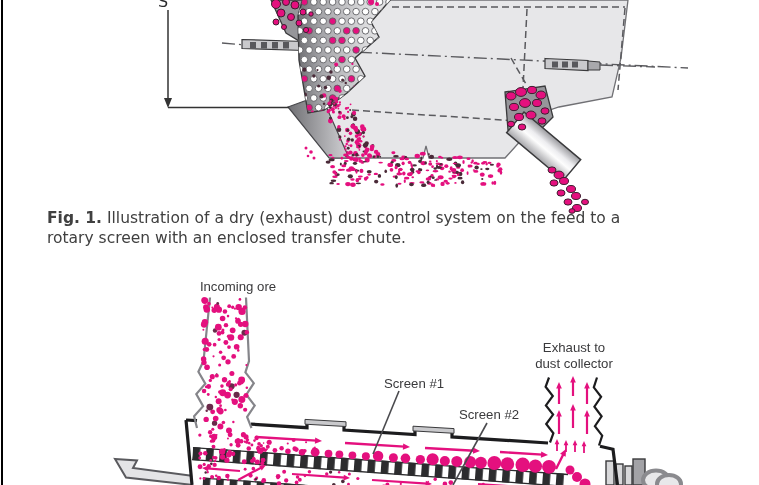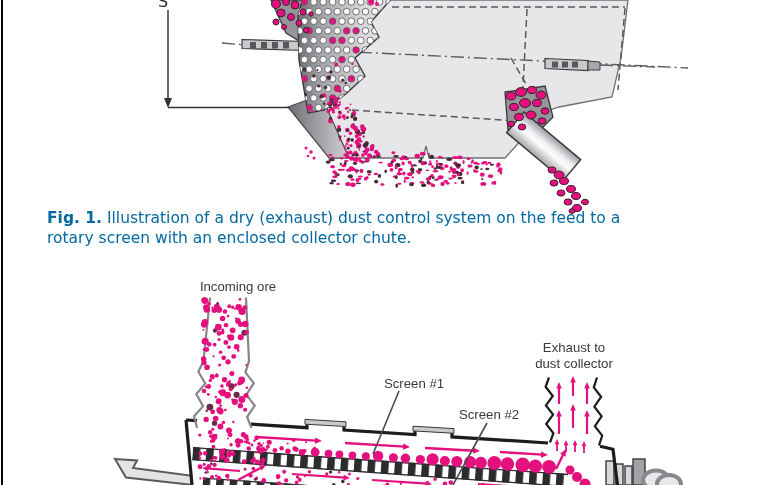--- a/index.html
+++ b/index.html
@@ -4,21 +4,21 @@
 <style>
   html,body{margin:0;padding:0;background:#fff;}
   .page{position:relative;width:759px;height:485px;background:#fff;overflow:hidden;
         font-family:"Liberation Sans",sans-serif;}
   .edge-bar{position:absolute;left:1px;top:0;width:2px;height:485px;background:#000;}
   svg{position:absolute;left:0;}
   #f1{top:0;}
   #f2{top:258px;}
   .caption{position:absolute;left:47px;top:209px;width:688px;
            font-family:"DejaVu Sans",sans-serif;font-size:15.5px;line-height:19.6px;
-           color:#0369a1;letter-spacing:0px;}
+           color:#404040;letter-spacing:0px;}
   .caption b{font-weight:bold;margin-right:5px;}
   .lbl{font-family:"Liberation Sans",sans-serif;font-size:13.2px;fill:#3a3a3c;}
   .dimS{font-family:"DejaVu Sans",sans-serif;font-size:16px;fill:#2a2a2c;}
 </style>
 </head>
 <body>
 
 <div class="page">
   <div class="edge-bar"></div>
 
@@ -616,21 +616,21 @@
         <ellipse cx="568" cy="202" rx="4" ry="3.12" fill="#E4107E" stroke="#3f1f30" stroke-width="1"></ellipse>
         <ellipse cx="577" cy="208" rx="4.5" ry="3.5100000000000002" fill="#E4107E" stroke="#3f1f30" stroke-width="1"></ellipse>
         <ellipse cx="585" cy="202" rx="3.5" ry="2.73" fill="#E4107E" stroke="#3f1f30" stroke-width="1"></ellipse>
         <ellipse cx="572" cy="211" rx="3" ry="2.34" fill="#E4107E" stroke="#3f1f30" stroke-width="1"></ellipse>
       </g>
     <text class="dimS" x="158" y="7">S</text>
   </svg>
 
   <div class="caption">
     <div><b>Fig. 1.</b><span>Illustration of a dry (exhaust) dust control system on the feed to a</span></div>
-    <div>rotary screen with an enclosed collector chute.</div>
+    <div>rotary screen with an enclosed transfer chute.</div>
   </div>
 
   <svg id="f2" width="759" height="227" viewBox="0 0 759 227">
     <g id="f2deco">
         <polygon fill="#e4e4e6" stroke="#5a5a5e" stroke-width="2" points="115,201 137,202.5 133,210 235,223.5 229,231 126,219.5"></polygon>
         <path d="M186,162 L307,169.7 L307,163.7 L344,165.9 L344,172 L415,176.5 L415,170.5 L452,172.8 L452,178.9 L548,185 L600,188.3 L613,191.3 L617.5,227 L192,227 Z" fill="#ffffff"></path>
         <rect x="606" y="203" width="8" height="24" fill="#d8d8da" stroke="#3a3a3c" stroke-width="1.4"></rect>
         <rect x="616" y="206" width="7" height="21" fill="#d8d8da" stroke="#3a3a3c" stroke-width="1.4"></rect>
         <rect x="625" y="208" width="7" height="19" fill="#d8d8da" stroke="#3a3a3c" stroke-width="1.4"></rect>
         <rect x="633" y="201" width="12" height="26" fill="#a2a2a6" stroke="#3a3a3c" stroke-width="1.4"></rect>

